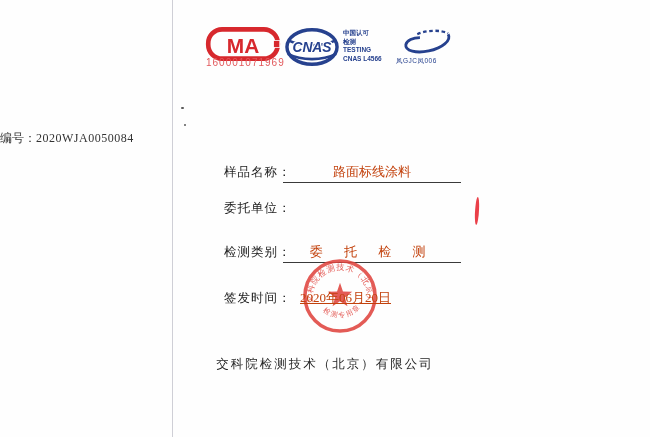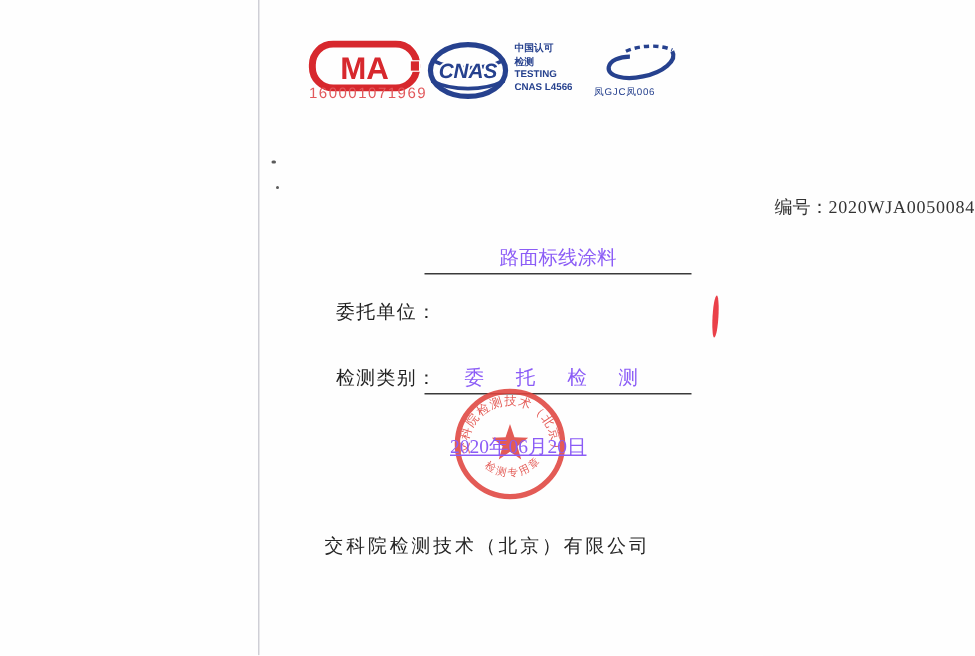--- a/index.html
+++ b/index.html
@@ -20,27 +20,27 @@
   .cnas{position:absolute;left:284px;top:28px;width:56px;height:38px;}
   .cnas-lines{position:absolute;left:343px;top:29px;width:52px;font-family:"Liberation Sans",sans-serif;
     color:#26418e;font-size:6.5px;line-height:8.5px;font-weight:bold;}
   .jt{position:absolute;left:396px;top:28px;width:62px;height:30px;}
   .jt-caption{position:absolute;left:396px;top:57px;width:70px;font-family:"Liberation Sans",sans-serif;
     font-size:6.5px;color:#26418e;letter-spacing:.5px;}
   
   .title{position:absolute;left:0;top:87px;width:650px;text-align:center;
     font-family:"Liberation Sans","DejaVu Sans",sans-serif;font-weight:bold;
     font-size:29px;color:#1f1f1f;letter-spacing:8px;word-spacing:14px;}
-  .report-no{position:absolute;left:0;top:130px;width:650px;text-align:right;font-size:12px;color:#333;}
+  .report-no{position:absolute;left:0;top:130px;width:650px;text-align:left;font-size:12px;color:#333;}
   .report-no .num{letter-spacing:.5px;}
   
   .field-row{position:absolute;left:224px;width:240px;height:21px;}
   .field-label{position:absolute;left:0;top:2px;font-size:12.5px;color:#222;letter-spacing:1px;white-space:nowrap;}
   .field-value{position:absolute;left:59px;top:0;width:178px;height:20px;line-height:20px;
-    text-align:center;font-size:13px;color:#8b5cf6;border-bottom:1px solid #3a3a3a;white-space:nowrap;}
+    text-align:center;font-size:13px;color:#c2410c;border-bottom:1px solid #3a3a3a;white-space:nowrap;}
   .row-1{top:162px;}  .row-2{top:198px;}  .row-3{top:242px;}  .row-4{top:288px;}
   .row-3 .field-value{letter-spacing:9px;}
   .row-4 .field-value{border-bottom:none;text-align:left;padding-left:17px;width:161px;z-index:5;text-decoration:underline;}
   
   .stamp{position:absolute;left:301px;top:257px;width:78px;height:78px;opacity:.88;z-index:2;}
   .stamp text{font-family:"Liberation Serif","DejaVu Serif",serif;}
   
   .footer{position:absolute;left:0;top:356px;width:650px;text-align:center;
     font-size:12.5px;color:#262626;letter-spacing:2px;}
 </style>
@@ -82,20 +82,21 @@
       <path d="M22,7 C33,2 48,2 57,6" fill="none" stroke="#26418e" stroke-width="2.6" stroke-dasharray="4 3"></path>
     </svg>
     <div class="jt-caption">凤GJC凤006</div>
   </div>
 
   <div class="report-no">
     <span>编号：</span><span class="num">2020WJA0050084</span>
   </div>
 
   <div class="field-row row-1">
+    <span class="field-label">样品名称：</span>
     <span class="field-value">路面标线涂料</span>
   </div>
   <div class="field-row row-2">
     <span class="field-label">委托单位：</span>
   </div>
   <div class="field-row row-3">
     <span class="field-label">检测类别：</span>
     <span class="field-value">委 托 检 测</span>
   </div>
 
@@ -108,18 +109,19 @@
     <polygon fill="#e0453f" points="50,33 53.8,44.2 65.6,44.6 56.3,51.9 59.6,63.3 50,56.6 40.4,63.3 43.7,51.9 34.4,44.6 46.2,44.2"></polygon>
     <text font-size="10.5" fill="#e0453f" letter-spacing="1">
       <textPath href="#arcTop" startOffset="2%">交科院检测技术（北京）有限公司</textPath>
     </text>
     <text font-size="9" fill="#e0453f" letter-spacing="2">
       <textPath href="#arcBottom" startOffset="8%">检测专用章</textPath>
     </text>
   </svg>
 
   <div class="field-row row-4">
+    <span class="field-label">签发时间：</span>
     <span class="field-value">2020年06月20日</span>
   </div>
 
   <div class="footer">交科院检测技术（北京）有限公司</div>
 
 </div>
 
 </body></html>

